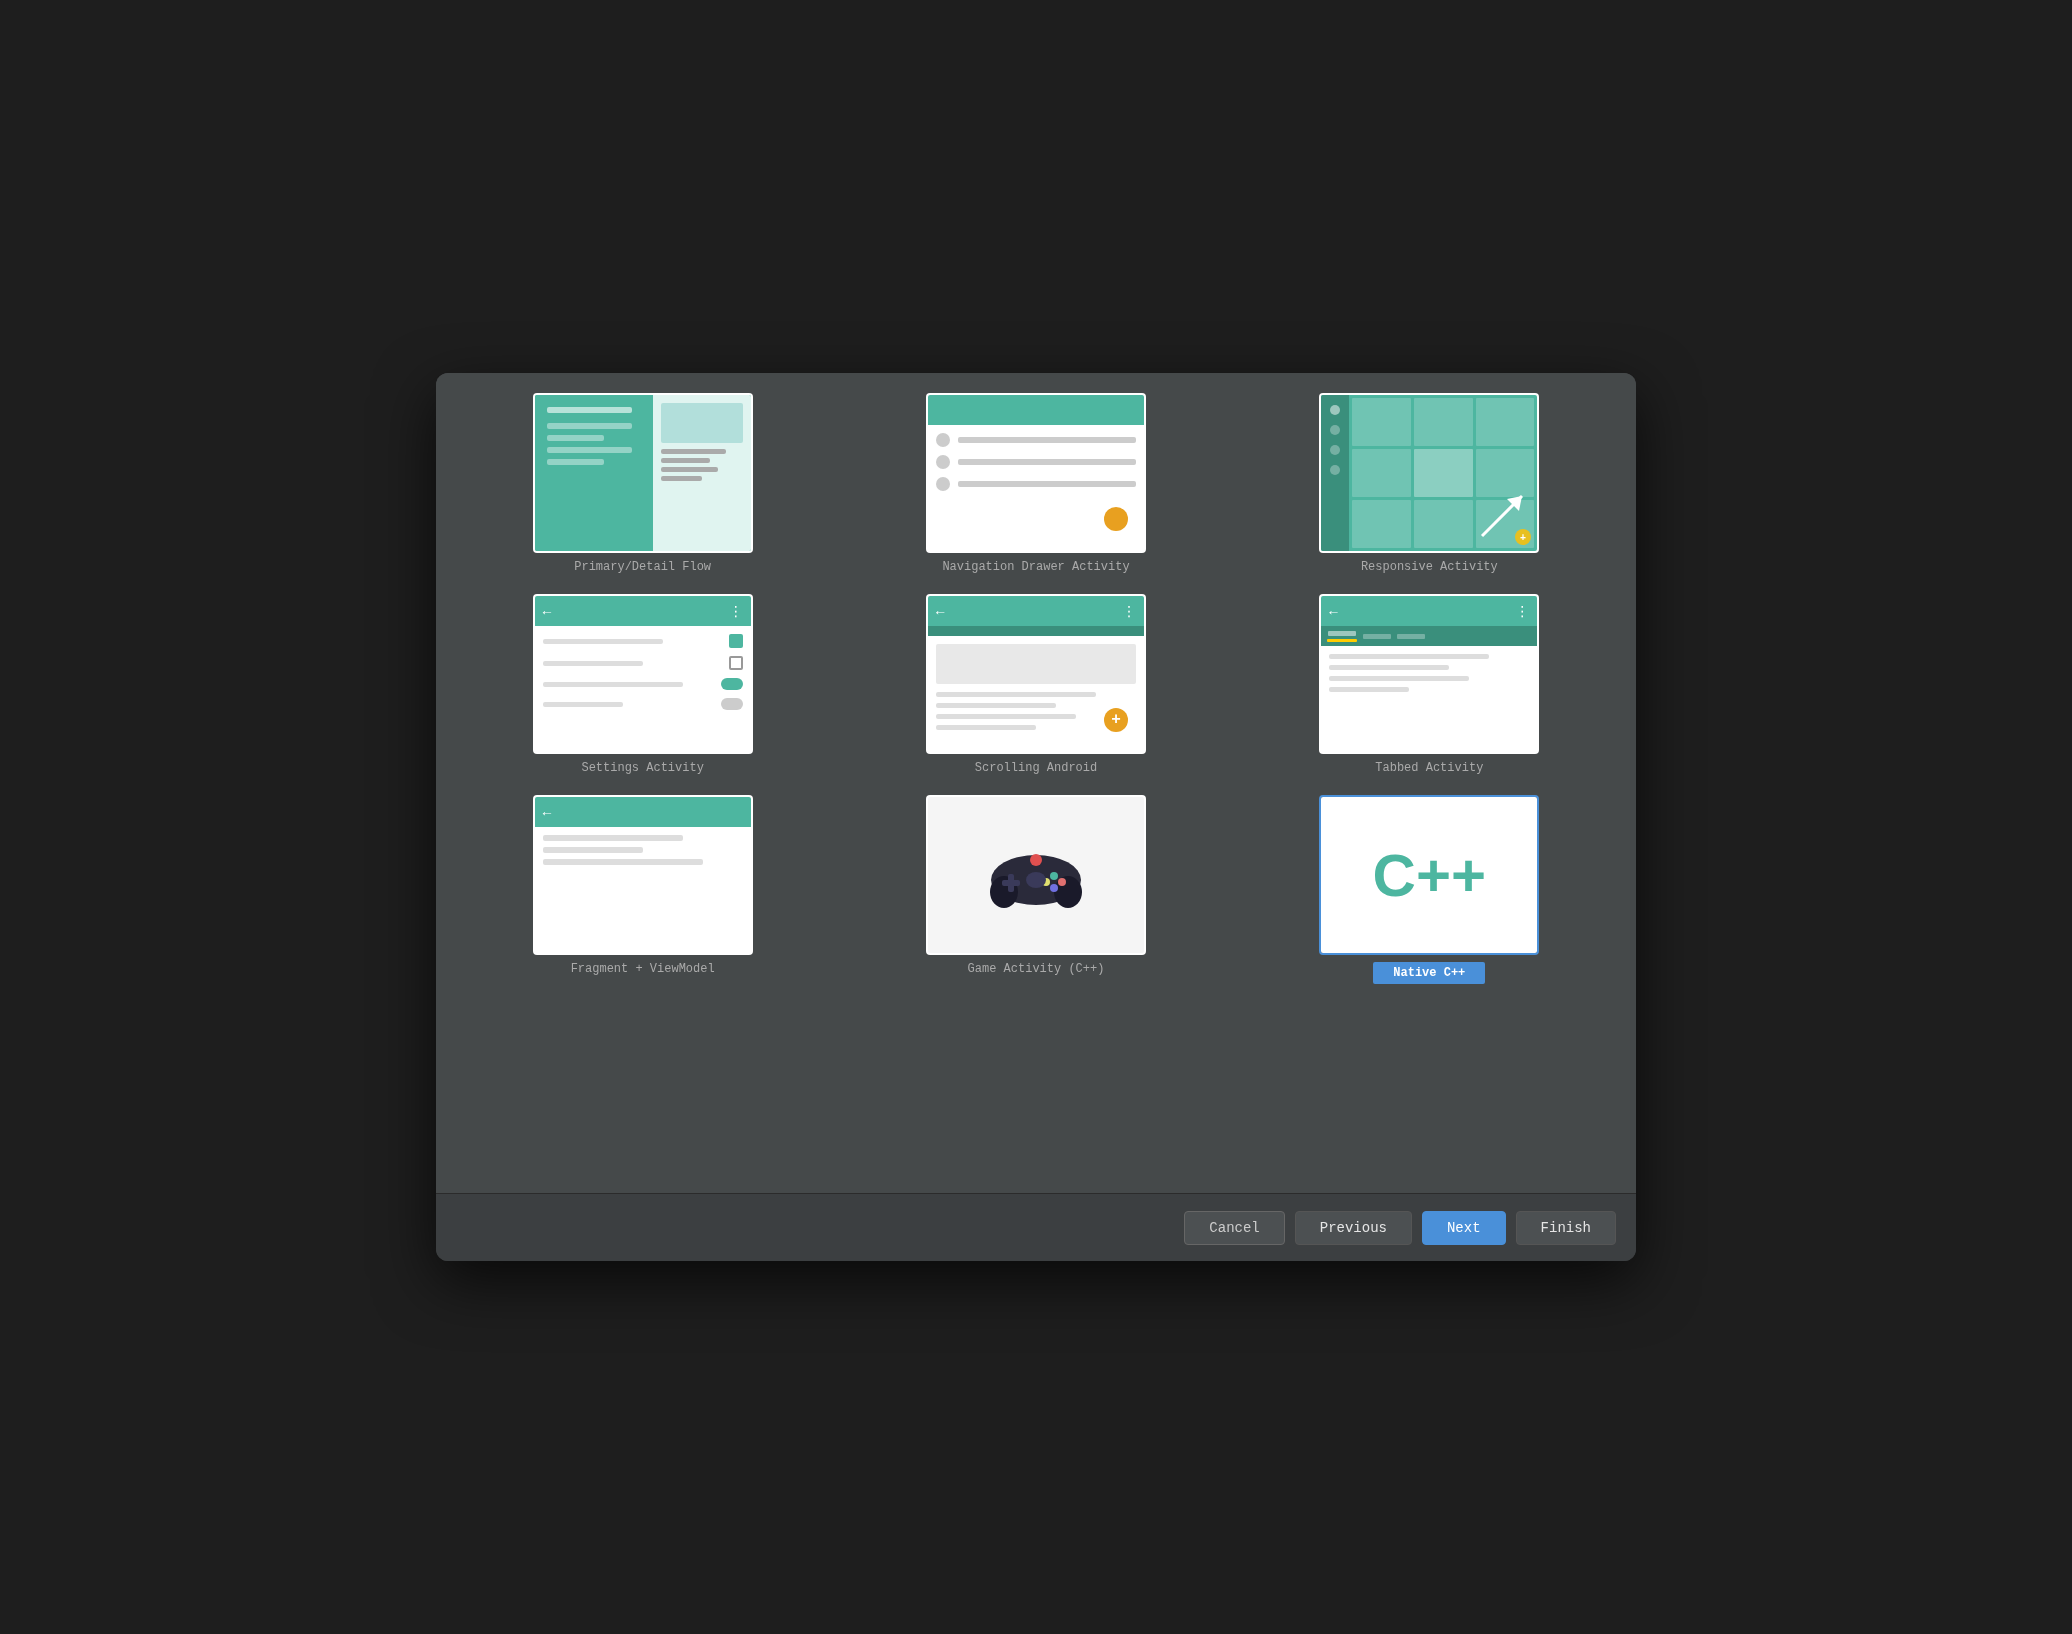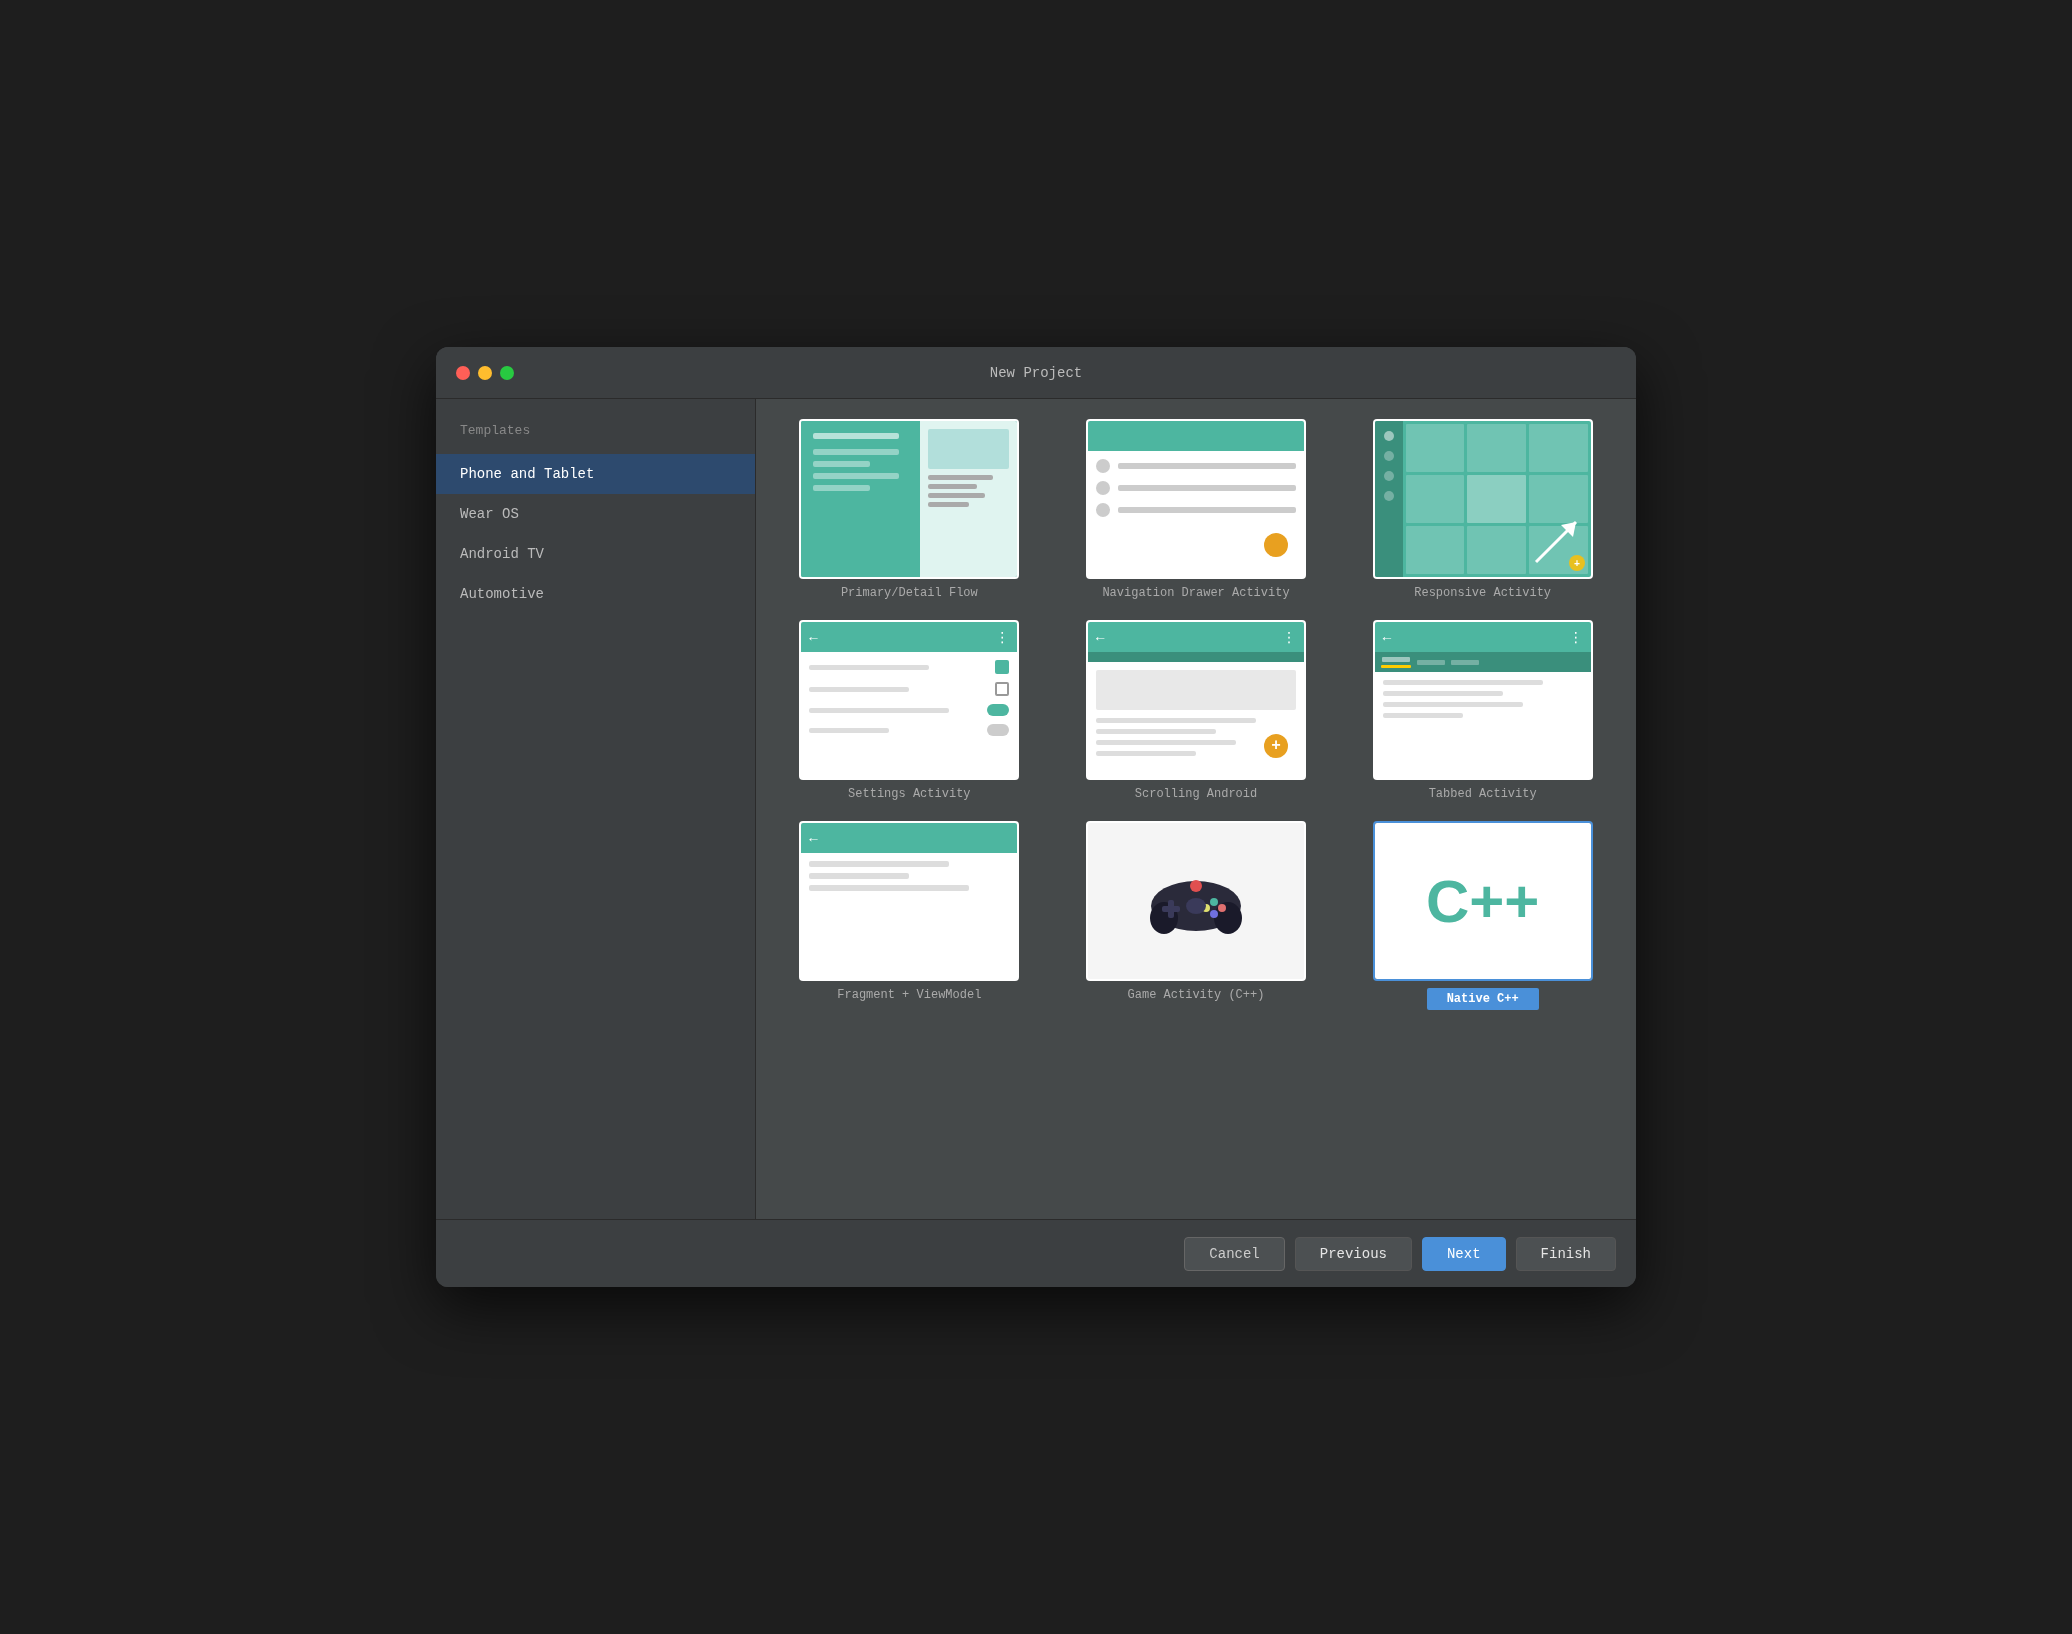--- a/index.html
+++ b/index.html
@@ -425,46 +425,23 @@
       position: relative;
       display: flex;
       flex-direction: column;
     }
   </style>
 </head>
 <body>
 
 <div class="window">
 
-  <div class="titlebar">
-    <div class="titlebar-buttons">
-      <div class="tb-btn tb-close"></div>
-      <div class="tb-btn tb-min"></div>
-      <div class="tb-btn tb-max"></div>
-    </div>
-    <span class="titlebar-title">New Project</span>
-  </div>
 
   <div class="content">
 
-    <div class="sidebar">
-      <div class="sidebar-label">Templates</div>
-      <div class="sidebar-item active">
-        <span>Phone and Tablet</span>
-      </div>
-      <div class="sidebar-item">
-        <span>Wear OS</span>
-      </div>
-      <div class="sidebar-item">
-        <span>Android TV</span>
-      </div>
-      <div class="sidebar-item">
-        <span>Automotive</span>
-      </div>
-    </div>
 
     <div class="main-area">
       <div class="templates-grid">
 
         <div class="template-item">
           <div class="template-thumb">
             <div class="thumb-primary-detail">
               <div class="left-panel">
                 <div class="pd-bar pd-bar-long" style="background:rgba(255,255,255,0.6);margin-bottom:10px;"></div>
                 <div class="pd-bar pd-bar-long" style="background:rgba(255,255,255,0.4);"></div>

